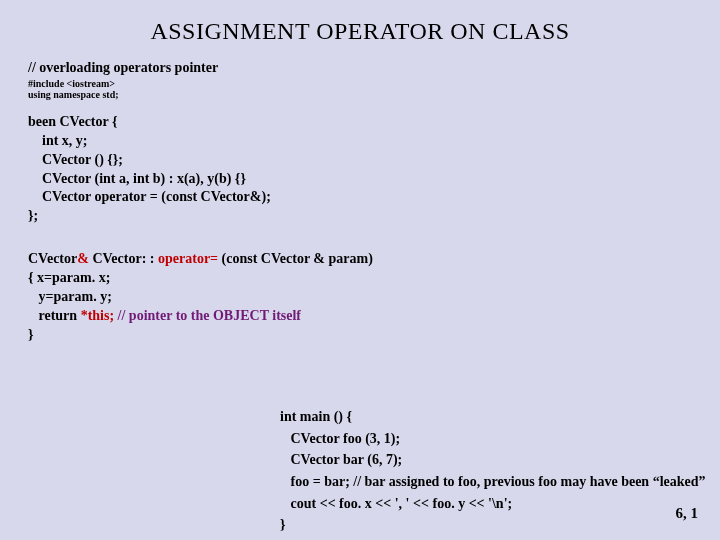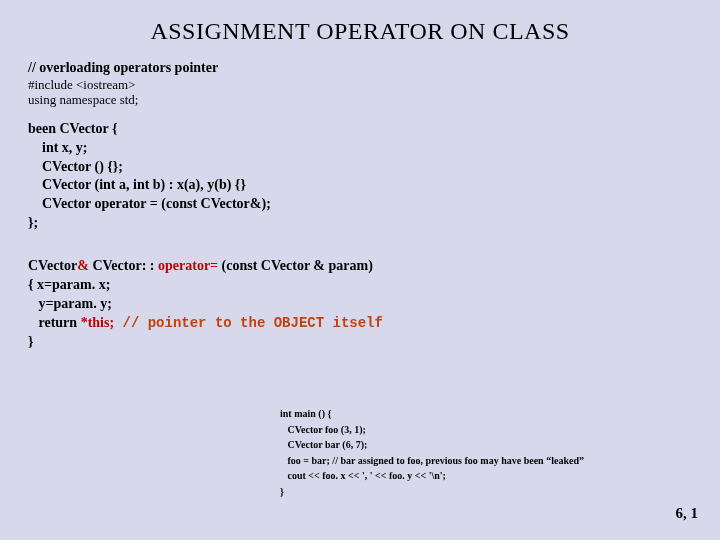--- a/index.html
+++ b/index.html
@@ -21,30 +21,30 @@
     border-radius: 18px;
   }
   .title {
     text-align: center;
     font-size: 24px;
     font-weight: normal;
     margin: 6px 0 14px 0;
     letter-spacing: 0.5px;
   }
   .line { font-size: 14px; font-weight: bold; line-height: 1.35; }
-  .tiny { font-size: 13px; font-weight: normal; line-height: 1.15; }
+  .tiny { font-size: 10px; font-weight: bold; line-height: 1.15; }
   .blank { height: 12px; }
   .block2 { margin-top: 12px; }
   .red { color: #c00000; }
-  .green { color: #c2410c; font-family: Liberation Mono, monospace; }
+  .green { color: #701a75; }
   .mainblock {
     position: absolute;
     left: 280px;
     top: 406px;
-    font-size: 10px;
+    font-size: 14px;
     font-weight: bold;
     line-height: 1.55;
     width: 430px;
   }
   .output {
     position: absolute;
     right: 22px;
     bottom: 18px;
     font-size: 15px;
     font-weight: bold;

